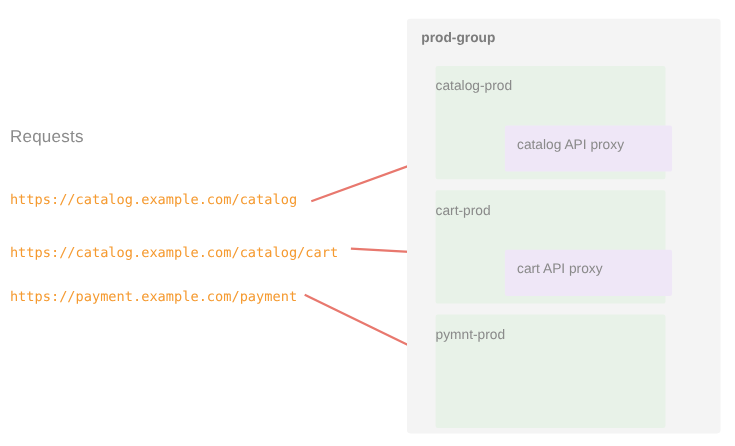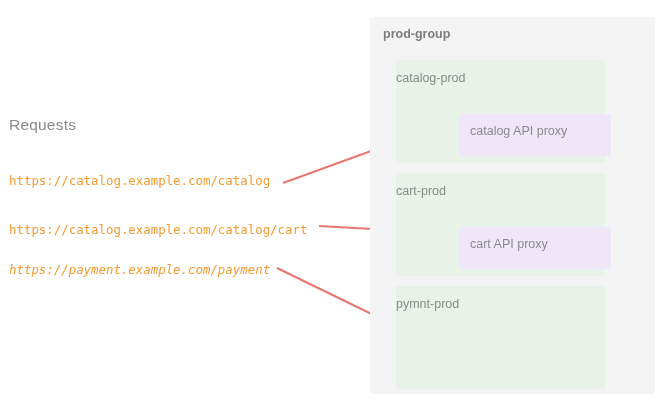--- a/index.html
+++ b/index.html
@@ -30,21 +30,21 @@
     position: absolute;
     left: 9px;
     font-family: "DejaVu Sans Mono", "Liberation Mono", monospace;
     font-size: 12.4px;
     color: #f59a30;
     white-space: nowrap;
     letter-spacing: 0px;
   }
   #url-0 { top: 173px; }
   #url-1 { top: 222px; }
-  #url-2 { top: 262px; font-style: italic; }
+  #url-2 { top: 262px; }
 
   
   #arrows {
     position: absolute;
     left: 0;
     top: 0;
     width: 668px;
     height: 405px;
     pointer-events: none;
   }

